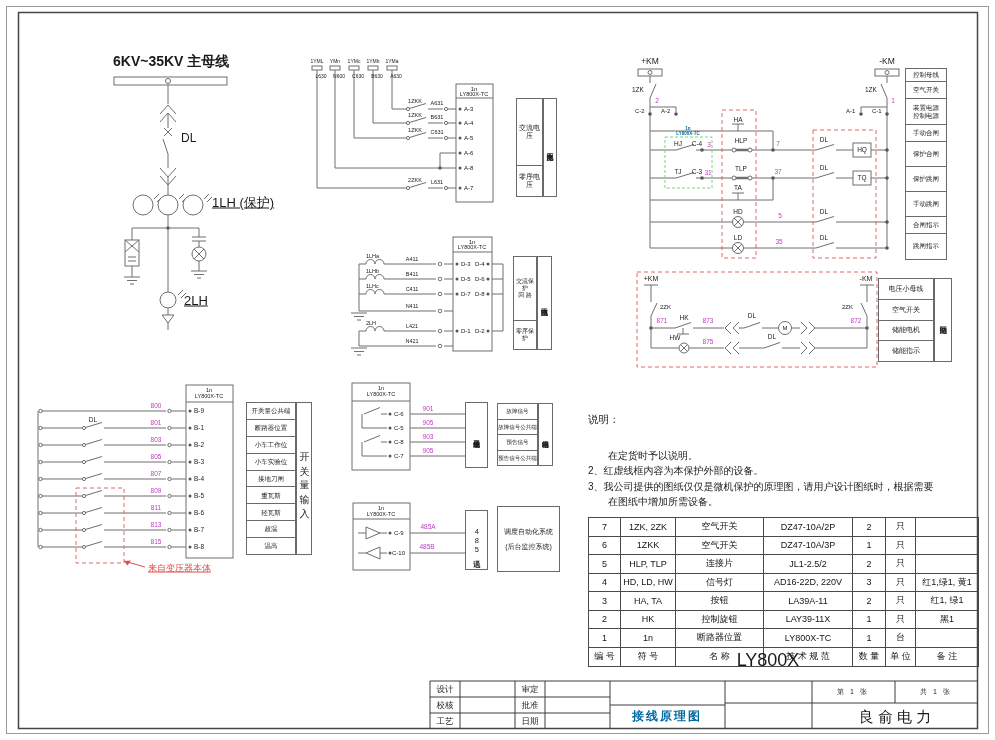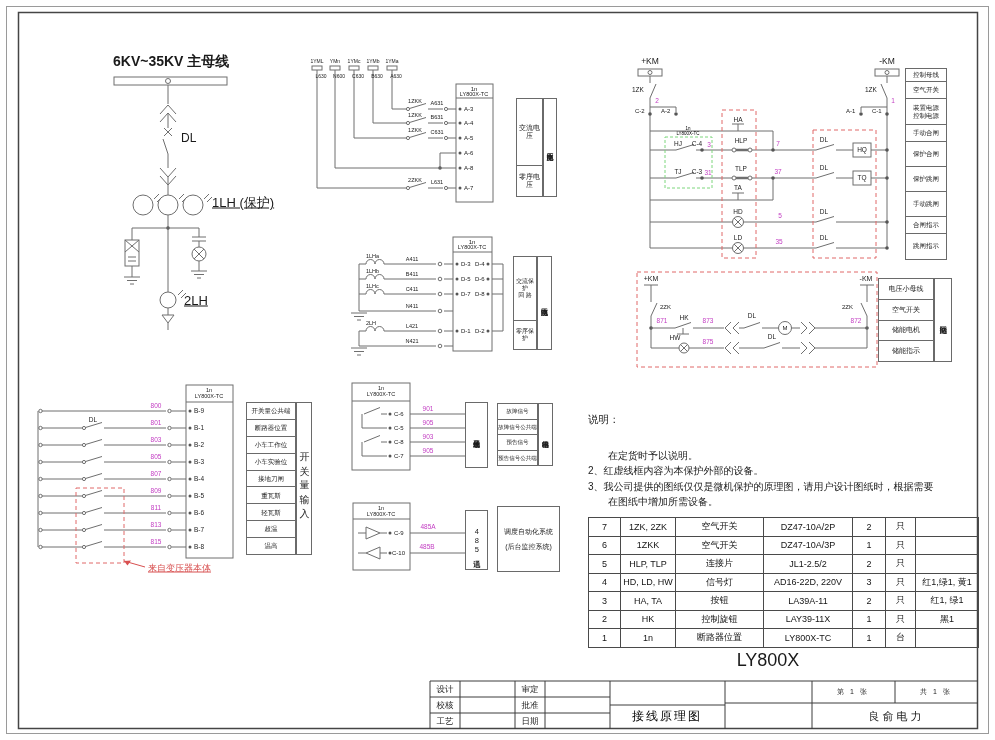--- a/index.html
+++ b/index.html
@@ -4,26 +4,26 @@
 <style>
   html,body{margin:0;padding:0;background:#fff;width:995px;height:740px;}
   #sheet{position:relative;width:995px;height:740px;background:#fff;overflow:hidden;
          font-family:"Liberation Sans",sans-serif;color:#1a1a1a;}
   svg.lines{position:absolute;left:0;top:0;z-index:1;}
   .lbl{position:absolute;z-index:3;line-height:1;white-space:nowrap;color:#1a1a1a;}
   .vc{transform:translateY(-50%);}
   .cc{transform:translate(-50%,-50%);}
   .mag{color:#c23cc2;}
   .red{color:#d85050;text-decoration:underline;}
-  .gray{color:#000000;}
+  .gray{color:#0369a1;font-weight:bold;}
   .s45{font-size:4.5px;} .s5{font-size:5px;} .s55{font-size:5.5px;} .s6{font-size:6px;}
   .s65{font-size:6.5px;} .s7{font-size:7px;} .s75{font-size:7.5px;}
   .s85{font-size:8.5px;} .s9{font-size:9px;} .s10{font-size:10px;} .s105{font-size:10.5px;}
   .s11{font-size:13px;text-decoration:underline;} .s12{font-size:12px;} .s14{font-size:14px;font-weight:700;}
-  .s15{font-size:11px;} .s18{font-size:18px;}
+  .s15{font-size:15px;} .s18{font-size:18px;}
   .box{position:absolute;border:1px solid #6a6a6a;box-sizing:border-box;z-index:2;background:transparent;}
   .col{display:flex;flex-direction:column;}
   .col>div{flex:1;display:flex;align-items:center;justify-content:center;
            border-bottom:1px solid #6a6a6a;text-align:center;line-height:1.15;white-space:pre-line;}
   .col>div:last-child{border-bottom:none;}
   .ctl-grid{display:grid;grid-template-rows:13px 17px 26px 17px 25px 25px 25px 17px 23px;}
   .ctl-grid>div{border-bottom:1px solid #6a6a6a;display:flex;align-items:center;justify-content:center;
                 font-size:6.5px;white-space:pre-line;text-align:center;line-height:1.2;}
   .ctl-grid>div:last-child{border-bottom:none;}
   .vbox{display:flex;align-items:center;justify-content:center;}
@@ -731,20 +731,29 @@
       <td>1</td>
           <td>1n</td>
           <td>断路器位置</td>
       <td>LY800X-TC</td>
           <td>1</td>
           <td>台</td>
       <td></td>
     </tr>
       </tbody>
   <tbody>
+    <tr class="hdr">
+      <td>编 号</td>
+          <td>符 号</td>
+          <td>名 称</td>
+      <td>技 术 规 范</td>
+          <td>数 量</td>
+          <td>单 位</td>
+      <td>备 注</td>
+    </tr>
   </tbody>
 </table>
 
 <span class="lbl cc s85" style="left:445px;top:689px">设计</span>
 <span class="lbl cc s85" style="left:445px;top:705px">校核</span>
 <span class="lbl cc s85" style="left:445px;top:721px">工艺</span>
 <span class="lbl cc s85" style="left:530px;top:689px">审定</span>
 <span class="lbl cc s85" style="left:530px;top:705px">批准</span>
 <span class="lbl cc s85" style="left:530px;top:721px">日期</span>
 <span class="lbl cc s12 gray" style="left:667px;top:716px;letter-spacing:2px">接线原理图</span>

